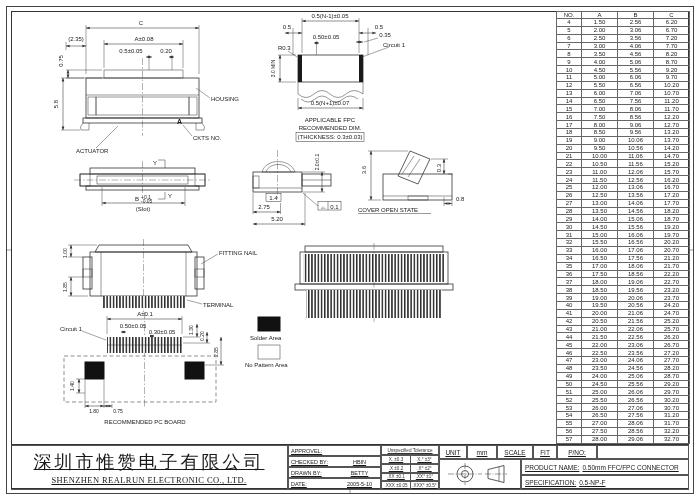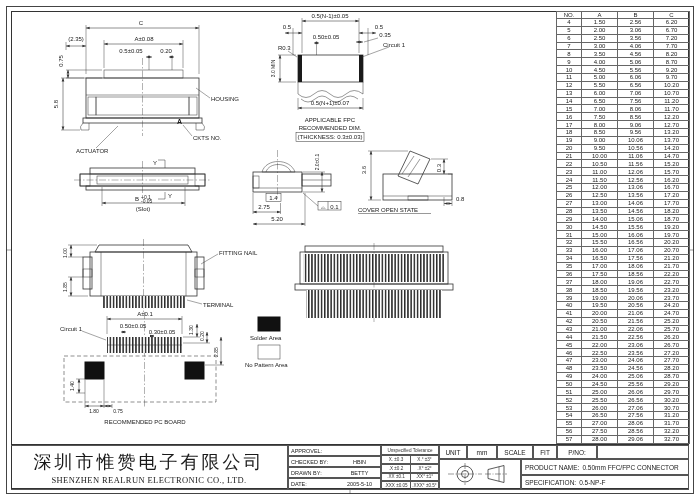--- a/index.html
+++ b/index.html
@@ -17,21 +17,21 @@
   .cl{stroke:#555;stroke-width:.45;stroke-dasharray:7 2 1.5 2;fill:none;}
   .dash{stroke:#444;stroke-width:.6;stroke-dasharray:4 2.5;fill:none;}
   .dark{fill:#111;stroke:#111;}
   
   .dimtable{position:absolute;left:556px;top:11px;width:133px;height:433px;}
   .dimtable table{width:100%;height:100%;border-collapse:collapse;table-layout:fixed;}
   .dimtable td,.dimtable th{border:1px solid #666;font-size:6px;font-weight:normal;
       padding:0;text-align:center;line-height:1;color:#222;overflow:hidden;}
   
   .tblock{position:absolute;left:11px;top:444px;width:678px;height:45px;border-top:1px solid #333;}
-  .cell{position:absolute;box-sizing:border-box;border:1px solid #555;overflow:hidden;}
+  .cell{position:absolute;box-sizing:border-box;border:1px solid #555;overflow:hidden;text-decoration:underline;}
   .company{left:0;top:0;width:277px;height:45px;border-left:none;display:flex;flex-direction:column;
       align-items:center;justify-content:center;}
   .company .cn{font-size:18px;letter-spacing:3px;font-family:"DejaVu Sans",sans-serif;}
   .company .en{font-size:8.5px;letter-spacing:.4px;margin-top:1px;font-family:"Liberation Serif",serif;}
   .so-label{font-size:5.5px;display:flex;align-items:center;padding-left:2px;}
   .so-value{font-size:5.5px;display:flex;align-items:center;justify-content:center;}
   .tol-head{font-size:4.6px;display:flex;align-items:center;justify-content:center;color:#333;}
   .tol-c{font-size:4.6px;display:flex;align-items:center;justify-content:center;color:#333;}
   .hcell{font-size:6.5px;display:flex;align-items:center;justify-content:center;}
   .pn{font-size:6.5px;display:flex;align-items:center;padding-left:3px;white-space:nowrap;}

